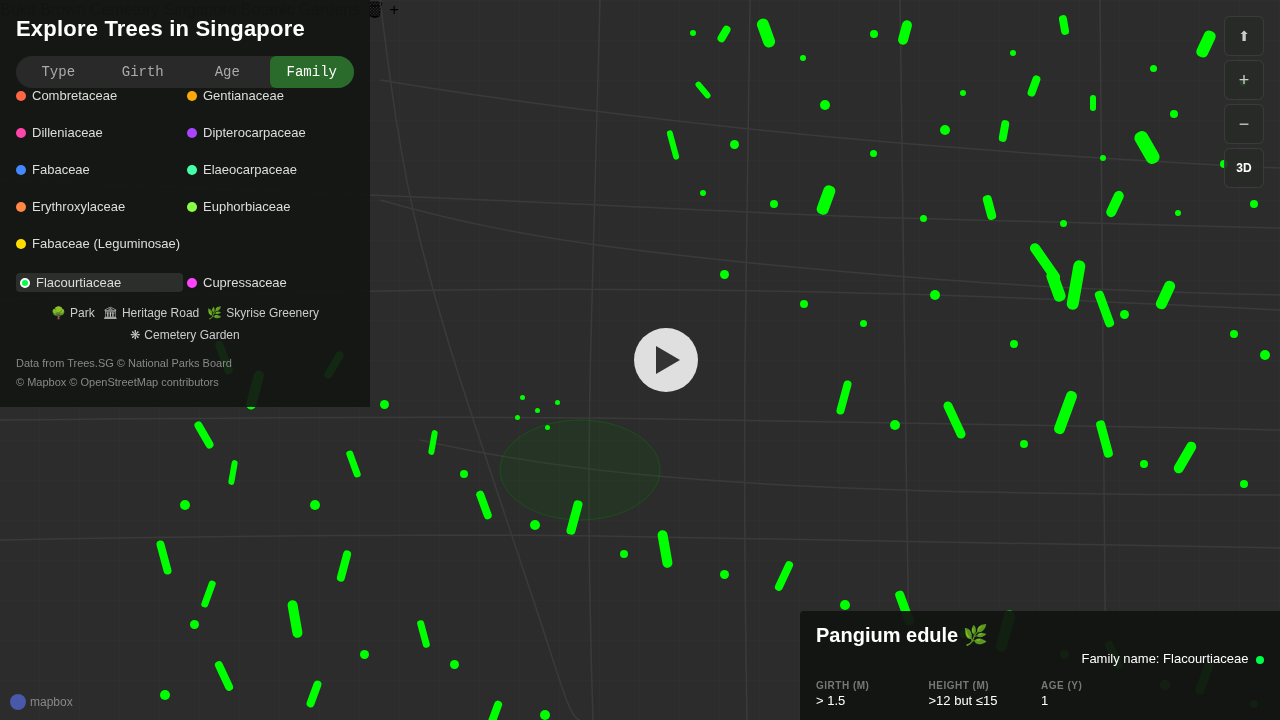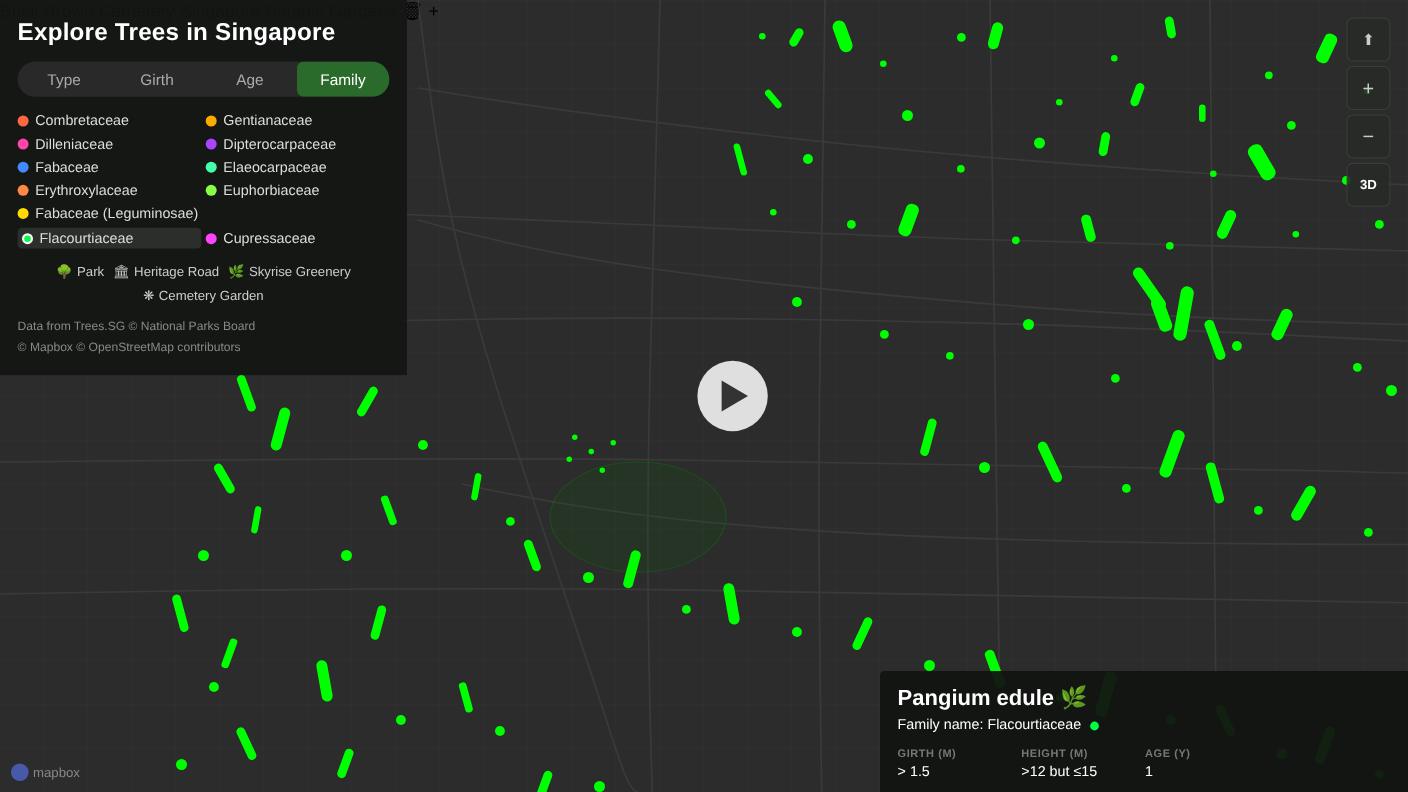--- a/index.html
+++ b/index.html
@@ -59,24 +59,24 @@
       font-size: 22px;
       font-weight: 700;
       margin-bottom: 14px;
       letter-spacing: 0.2px;
     }
 
     
     #tabs {
       display: flex;
       gap: 0;
-      margin-bottom: 14px;
       border-radius: 16px;
       overflow: hidden;
       background: rgba(60,60,60,0.5);
+      font-family: Liberation Mono, monospace;
     }
 
     .tab {
       flex: 1;
       padding: 8px 0;
       text-align: center;
       font-size: 14px;
       font-weight: 500;
       color: #aaaaaa;
       cursor: pointer;
@@ -86,21 +86,21 @@
 
     .tab.active {
       background: #2a6a2a;
       color: #ffffff;
     }
 
     
     #family-list {
       display: grid;
       grid-template-columns: 1fr 1fr;
-      gap: 6px 4px;
+      gap: 22px 4px;
       margin-bottom: 14px;
     }
 
     .family-item {
       display: flex;
       align-items: center;
       gap: 6px;
       font-size: 13px;
       color: #dddddd;
     }
@@ -229,20 +229,21 @@
       font-size: 20px;
       font-weight: 700;
       color: #ffffff;
       margin-bottom: 4px;
     }
 
     #tree-family {
       font-size: 13px;
       color: #aaaaaa;
       margin-bottom: 10px;
+      text-align: right;
     }
 
     #tree-family span {
       color: #ffffff;
     }
 
     #tree-stats {
       display: grid;
       grid-template-columns: repeat(4, 1fr);
       gap: 2px;

